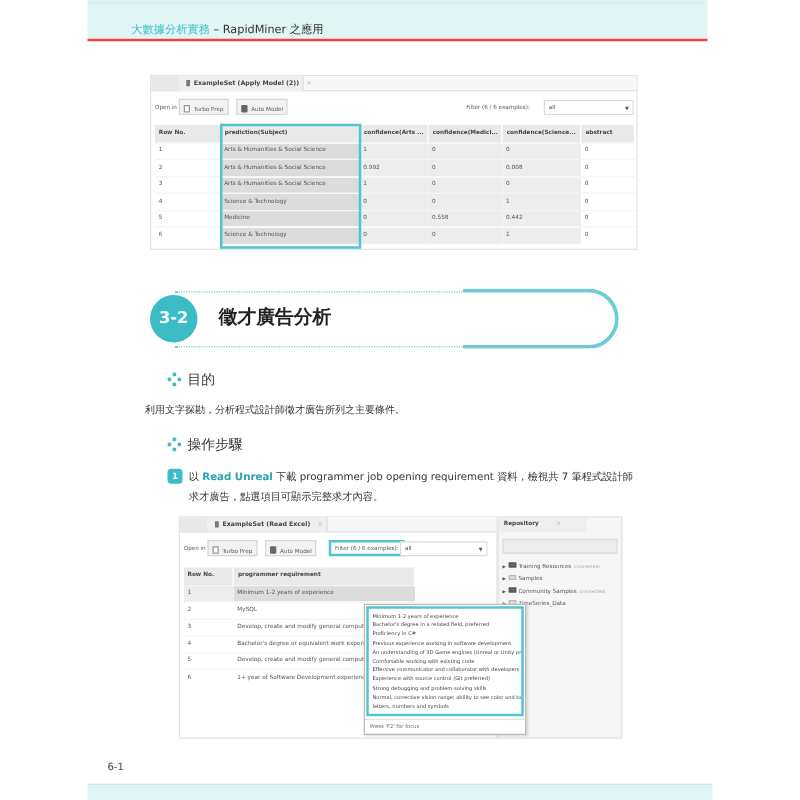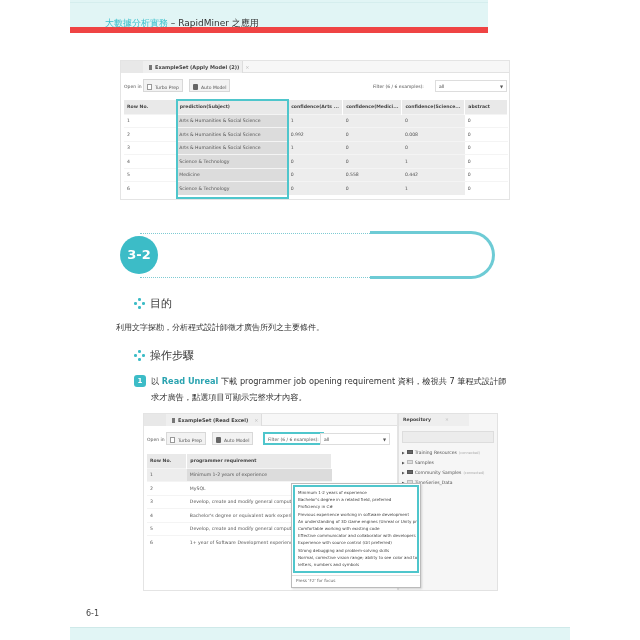--- a/index.html
+++ b/index.html
@@ -1,19 +1,19 @@
 <!DOCTYPE html>
 <html><head>
 <meta charset="utf-8">
 <style>
   * { box-sizing: border-box; margin: 0; padding: 0; }
   html, body { width: 640px; height: 640px; background: #ffffff; overflow: hidden; }
   body { position: relative; font-family: "DejaVu Sans", sans-serif; color: #333; }
 
-  .header-band { position: absolute; left: 70px; top: 0; width: 418px; height: 33px; background: #e1f5f5; border-bottom: 6px solid #ef4444; }
+  .header-band { position: absolute; left: 70px; top: 0; width: 496px; height: 33px; background: #e1f5f5; border-bottom: 2px solid #ef4444; }
   .header-band .topline { position: absolute; left: 0; right: 0; top: 2px; height: 1px; background: #d5eeee; }
   .header-title { position: absolute; left: 35px; top: 17px; font-size: 9px; white-space: nowrap; }
   .header-title .accent { color: #3cc0cc; }
   .header-title .dark { color: #333; }
 
   .footer-band { position: absolute; left: 70px; top: 627px; width: 500px; height: 13px; background: #e1f5f5; border-top: 1px solid #cfe9e9; }
   .page-num { position: absolute; left: 86px; top: 609px; font-size: 8px; color: #444; }
 
   
   .shot1 { position: absolute; left: 120px; top: 60px; width: 390px; height: 140px; background: #fff; border: 1px solid #e4e4e4; }
@@ -169,20 +169,21 @@
     </tbody>
   </table>
   <div class="hlbox" style="left:55px; top:38px; width:113px; height:100px;"></div>
 </div>
 
 <div class="sec-head">
   <div class="dots-top"></div>
   <div class="dots-bot"></div>
   <div class="bracket"></div>
   <div class="circle">3-2</div>
+  <div class="title">徵才廣告分析</div>
 </div>
 
 <div class="sub-head" style="top:296px;">
   <span class="dia"><i style="left:4px;top:0;"></i><i style="left:0;top:4px;"></i><i style="left:8px;top:4px;"></i><i style="left:4px;top:8px;"></i></span><span>目的</span>
 </div>
 <div class="para" style="top:322px;">利用文字探勘，分析程式設計師徵才廣告所列之主要條件。</div>
 
 <div class="sub-head" style="top:348px;">
   <span class="dia"><i style="left:4px;top:0;"></i><i style="left:0;top:4px;"></i><i style="left:8px;top:4px;"></i><i style="left:4px;top:8px;"></i></span><span>操作步驟</span>
 </div>

